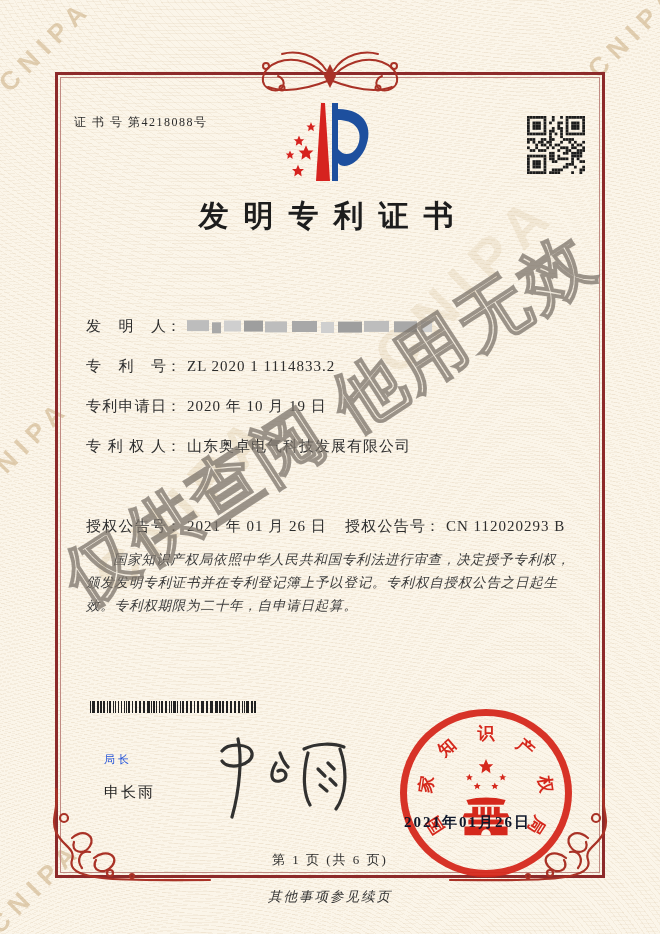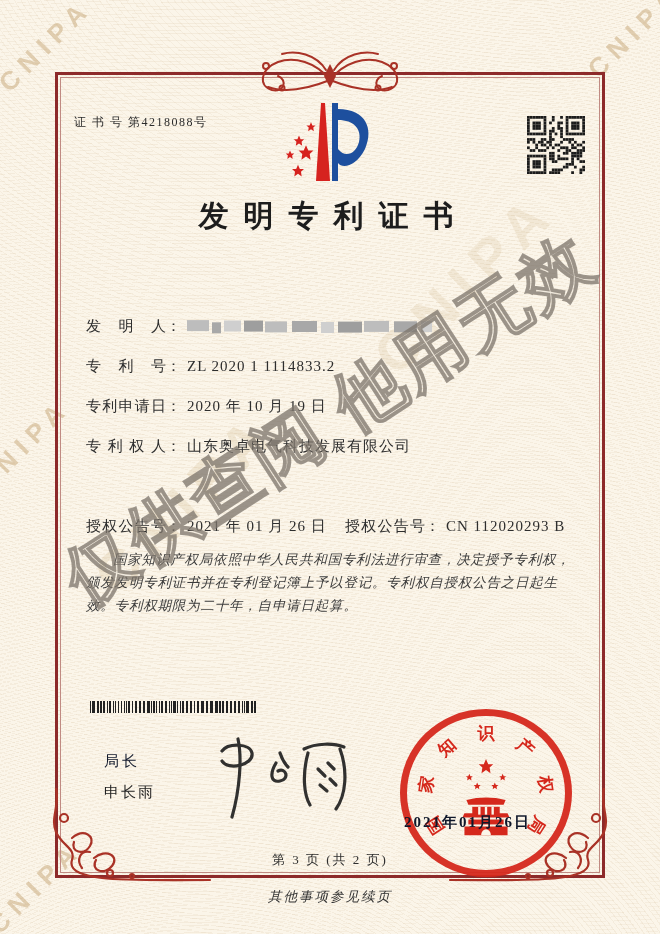--- a/index.html
+++ b/index.html
@@ -57,21 +57,21 @@
 
   
   .law{position:absolute;left:86px;top:548px;width:494px;z-index:20;}
   .law p{margin:0;text-indent:2em;font-size:13.5px;line-height:23px;letter-spacing:.8px;
          font-style:italic;color:#3b3b3b;}
 
   .barcode{position:absolute;left:90px;top:699px;width:172px;height:12px;z-index:20;}
 
   
   .director-title{position:absolute;left:104px;top:752px;font-family:Liberation Serif, serif;
-                  font-size:15px;letter-spacing:3px;color:#0f172a;z-index:20;}
+                  font-size:11px;letter-spacing:3px;color:#1d4ed8;z-index:20;}
   .director-name{position:absolute;left:104px;top:783px;font-family:Liberation Serif, serif;
                  font-size:15px;letter-spacing:2px;color:#1f1f1f;z-index:20;}
   .signature{position:absolute;left:192px;top:733px;z-index:20;}
 
   .seal{position:absolute;left:400px;top:709px;width:158px;height:154px;
         border:7px solid rgba(213,40,28,.95);border-radius:50%;z-index:30;}
   .seal-chars{position:absolute;inset:0;}
   .seal-chars span{font-size:17px;font-weight:700;color:#d5281c;font-family:"Liberation Serif",serif;}
   .emblem{position:absolute;left:50%;top:52%;transform:translate(-50%,-50%);}
   .seal-date{position:absolute;left:404px;top:813px;z-index:35;font-size:15px;font-weight:700;
@@ -496,15 +496,15 @@
       <g fill="#fbf5e9">
         <rect x="42" y="61" width="2.4" height="8"></rect>
           <rect x="48.8" y="61" width="2.4" height="8"></rect>
           <rect x="55.6" y="61" width="2.4" height="8"></rect>
         <path d="M45,90 a5,6 0 0 1 10,0 Z"></path>
       </g>
     </svg>
   </div>
   <div class="seal-date">2021年01月26日</div>
 
-  <div class="page-no">第 3 页 (共 2 页)</div>
+  <div class="page-no">第 1 页 (共 6 页)</div>
   <div class="note">其他事项参见续页</div>
 </div>
 
 </body></html>

